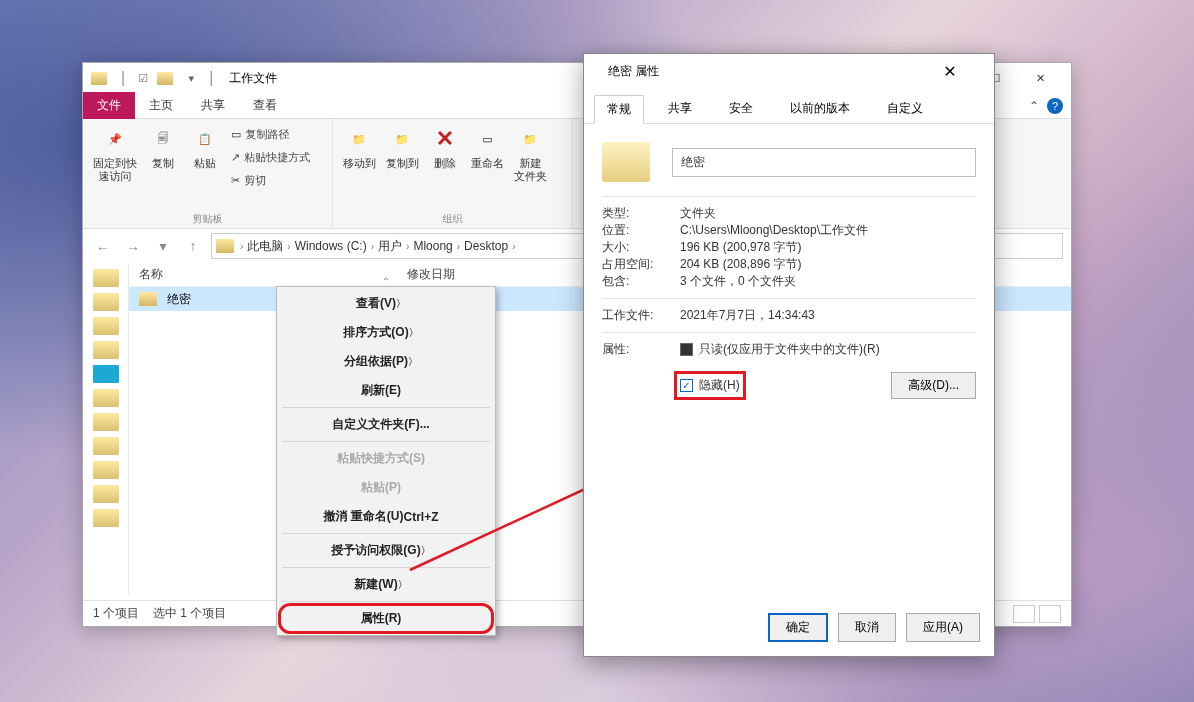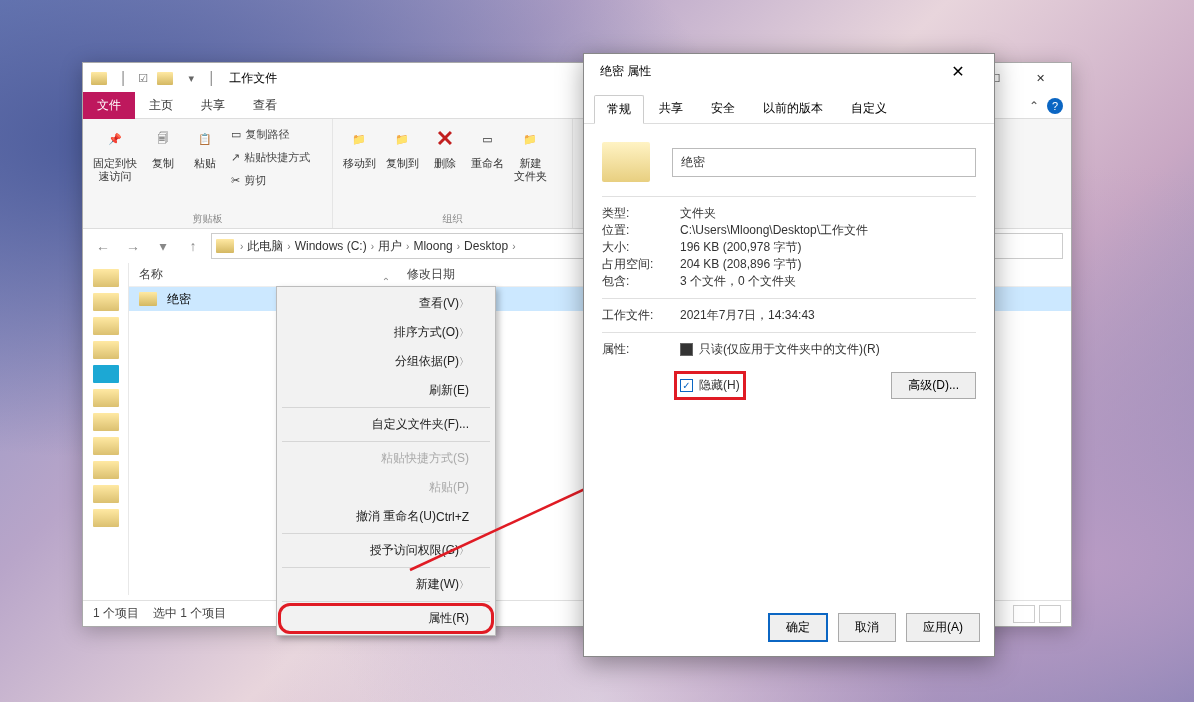--- a/index.html
+++ b/index.html
@@ -50,32 +50,32 @@
 .list-header .col { padding: 0 10px; }
 .list-row { height: 24px; display: flex; align-items: center; font-size: 12px; background: #cce8ff; }
 .list-row .folder-ico-sm { margin-left: 10px; }
 
 .statusbar { position: absolute; left: 0; right: 0; bottom: 0; height: 26px; border-top: 1px solid #e0e0e0; display: flex; align-items: center; padding: 0 10px; font-size: 12px; color: #444; gap: 14px; }
 .statusbar .view-icons { margin-left: auto; display: flex; gap: 4px; }
 .view-icon { width: 22px; height: 18px; border: 1px solid #ccc; }
 
 
 .ctx { position: absolute; left: 276px; top: 286px; width: 220px; background: #f2f2f2; border: 1px solid #bcbcbc; box-shadow: 3px 3px 6px rgba(0,0,0,0.25); font-size: 12px; padding: 2px; }
-.ctx-item { padding: 6px 24px 6px 14px; display: flex; align-items: center; justify-content: flex-end; color: #222; }
+.ctx-item { padding: 6px 24px 6px 14px; display: flex; align-items: center; justify-content: center; color: #222; font-weight: bold; }
 .ctx-item.disabled { color: #aaa; }
 .ctx-sep { height: 1px; background: #d6d6d6; margin: 2px 3px; }
 .ctx-chev { color: #555; font-size: 10px; }
 .ctx-item.highlight { outline: 3px solid #e01b24; outline-offset: -2px; border-radius: 11px; }
 .ctx-col-up { position: absolute; top: -11px; left: 50%; transform: translateX(-50%); font-size: 10px; color: #888; }
 
 
 .props { position: absolute; left: 583px; top: 53px; width: 412px; height: 604px; background: #fff; border: 1px solid #888; box-shadow: 0 6px 24px rgba(0,0,0,0.35); }
-.props-title { height: 34px; display: flex; align-items: center; padding: 0 16px; font-size: 12px; }
+.props-title { height: 34px; display: flex; align-items: center; padding: 0 24px; font-size: 12px; }
 .props-close { margin-left: auto; width: 40px; height: 34px; display: flex; align-items: center; justify-content: center; font-size: 16px; }
-.props-tabs { display: flex; padding: 6px 10px 0; border-bottom: 1px solid #ddd; font-size: 12px; gap: 2px; }
+.props-tabs { display: flex; padding: 6px 10px 0; border-bottom: 1px solid #ddd; font-size: 12px; gap: 11px; }
 .props-tab { padding: 5px 12px; border: 1px solid transparent; }
 .props-tab.active { border: 1px solid #ccc; border-bottom: 1px solid #fff; background: #fff; border-radius: 2px 2px 0 0; position: relative; top: 1px; }
 .props-body { padding: 18px 18px 10px; font-size: 12px; color: #333; }
 .props-row { display: flex; align-items: center; margin-bottom: 14px; }
 .props-icon { width: 48px; height: 40px; background: linear-gradient(#fff3c4, #e8cf80); border-radius: 2px; margin-right: 22px; }
 .props-name { flex: 1; border: 1px solid #bbb; padding: 5px 8px; }
 .props-field { display: flex; margin: 0 0; }
 .props-label { width: 78px; color: #333; }
 .props-val { flex: 1; }
 .props-hr { height: 1px; background: #e0e0e0; margin: 8px 0; }

